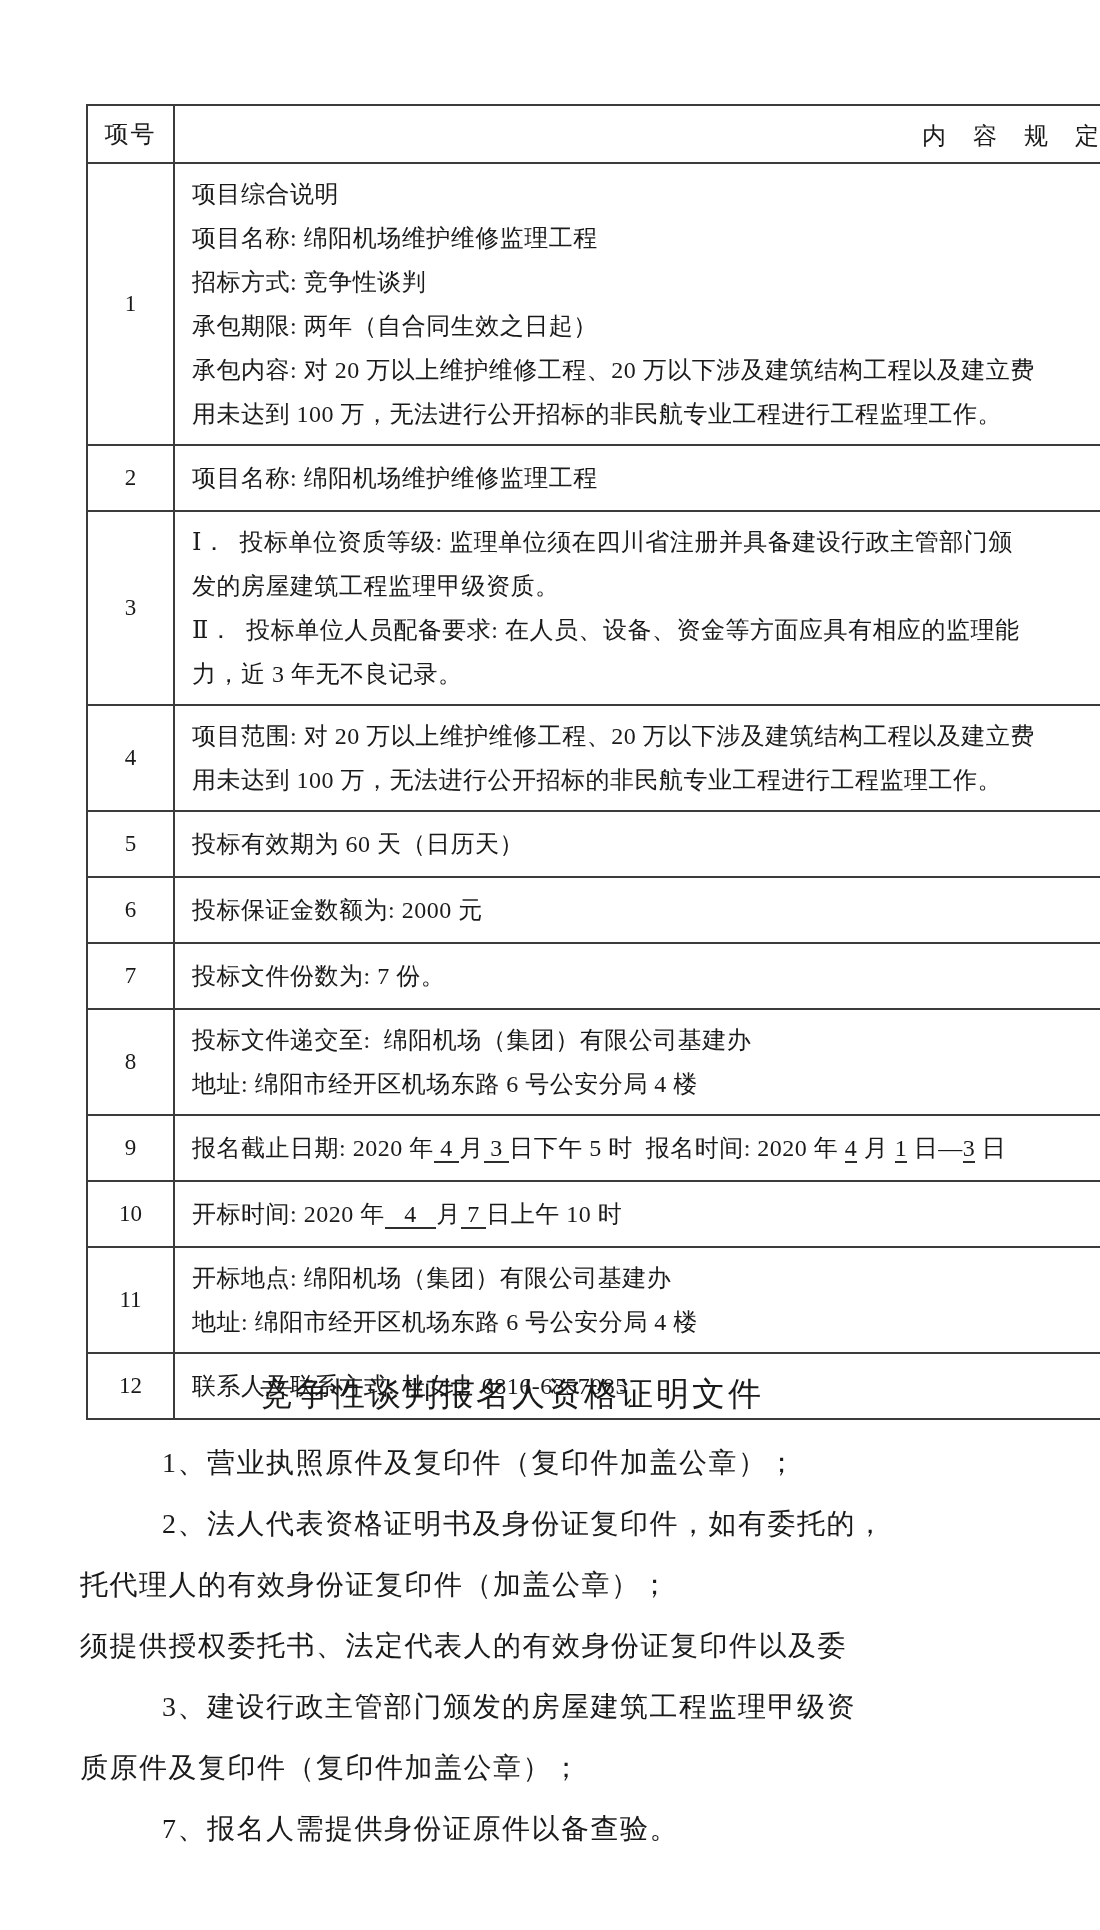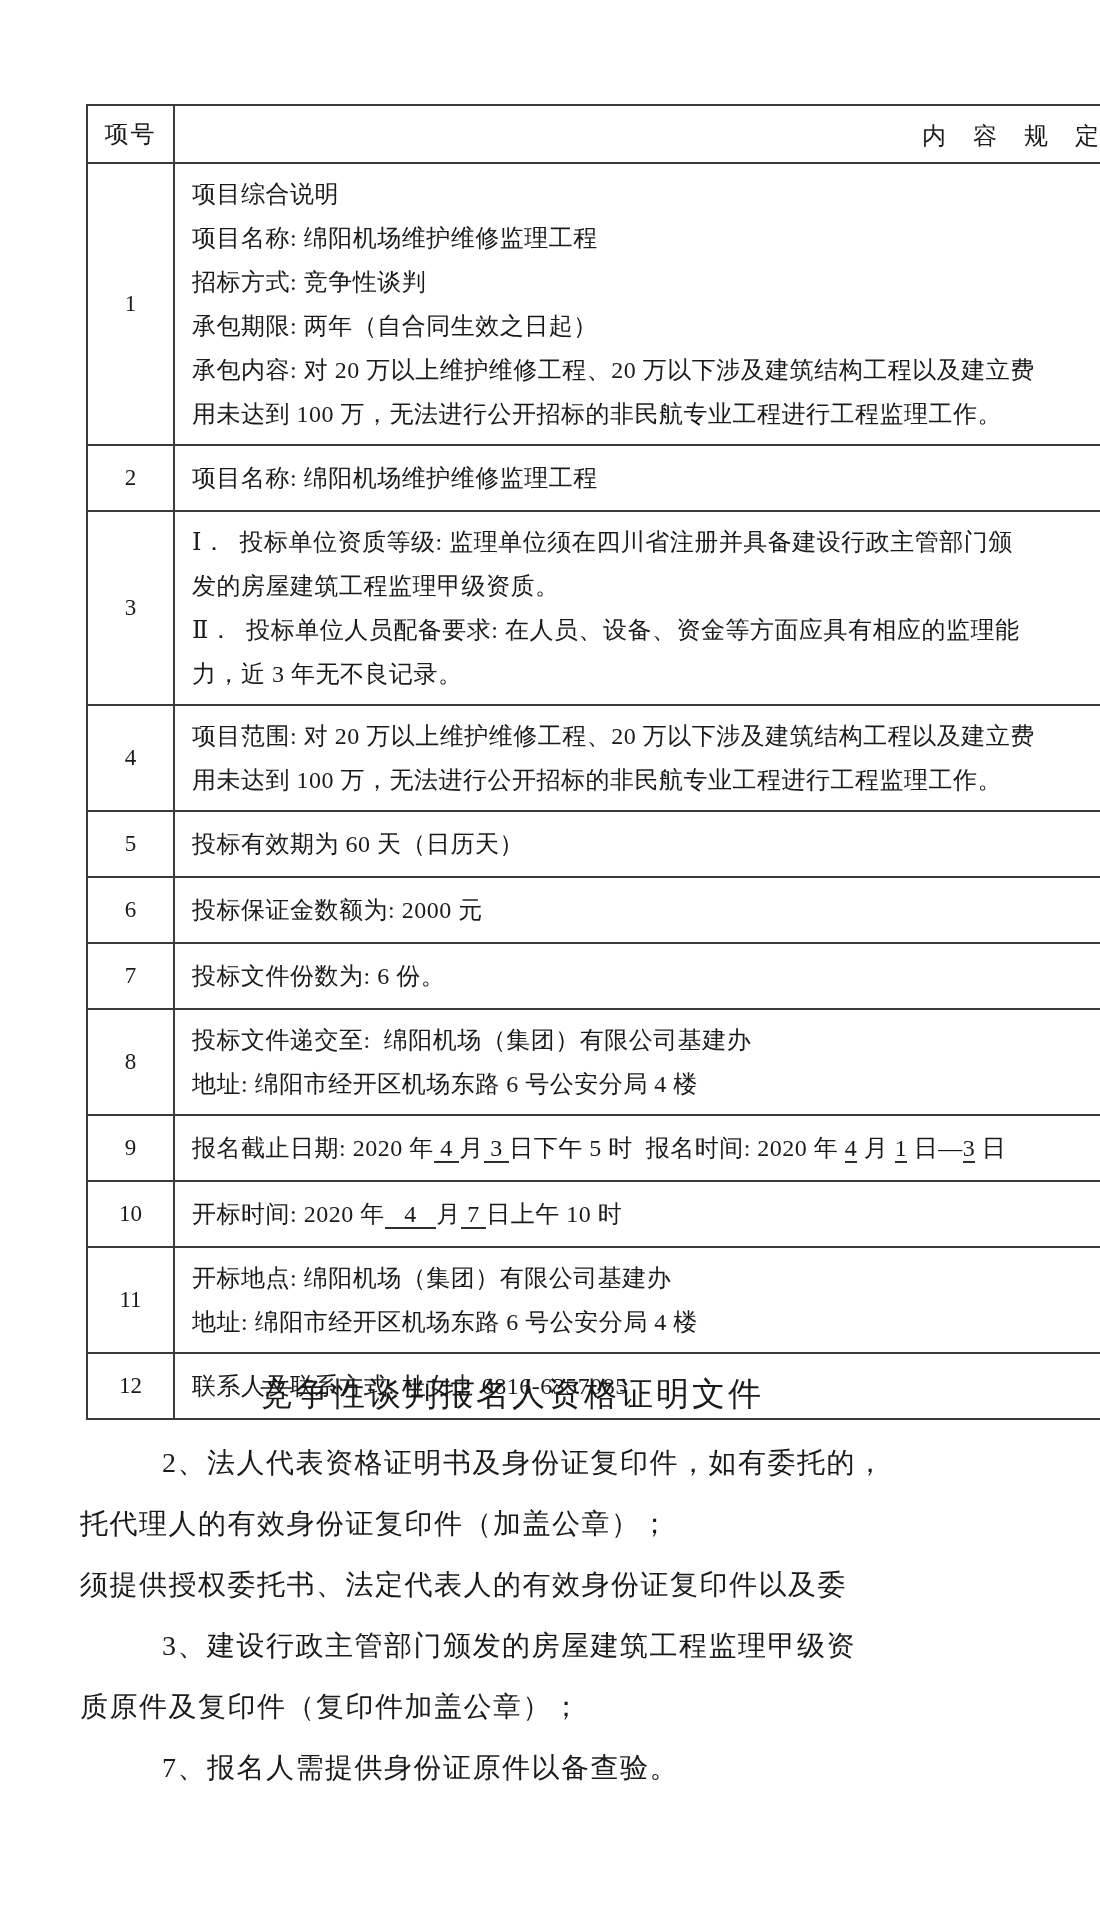--- a/index.html
+++ b/index.html
@@ -131,21 +131,21 @@
         </tr>
         <tr>
           <td class="no">6</td>
           <td class="content single">
             <div class="line"><span>投标保证金数额为: 2000 元</span></div>
           </td>
         </tr>
         <tr>
           <td class="no">7</td>
           <td class="content single">
-            <div class="line"><span>投标文件份数为: 6 份。</span></div>
+            <div class="line"><span>投标文件份数为: 7 份。</span></div>
           </td>
         </tr>
         <tr>
           <td class="no">8</td>
           <td class="content">
             <div class="line"><span>投标文件递交至:  绵阳机场（集团）有限公司基建办</span></div>
             <div class="line"><span>地址: 绵阳市经开区机场东路 6 号公安分局 4 楼</span></div>
           </td>
         </tr>
         <tr>
@@ -172,20 +172,21 @@
           <td class="content single">
             <div class="line"><span>联系人及联系方式: 杜女士 0816-6357085</span></div>
           </td>
         </tr>
       </tbody>
   </table>
 
   <h1 class="section-title">竞争性谈判报名人资格证明文件</h1>
 
   <div class="qual-list">
+      <div class="para-line indent">1、营业执照原件及复印件（复印件加盖公章）；</div>
       <div class="para-line indent">2、法人代表资格证明书及身份证复印件，如有委托的，</div>
       <div class="para-line">托代理人的有效身份证复印件（加盖公章）；</div>
       <div class="para-line">须提供授权委托书、法定代表人的有效身份证复印件以及委</div>
       <div class="para-line indent">3、建设行政主管部门颁发的房屋建筑工程监理甲级资</div>
       <div class="para-line">质原件及复印件（复印件加盖公章）；</div>
       <div class="para-line indent">7、报名人需提供身份证原件以备查验。</div>
     </div>
 
 </div>
 

